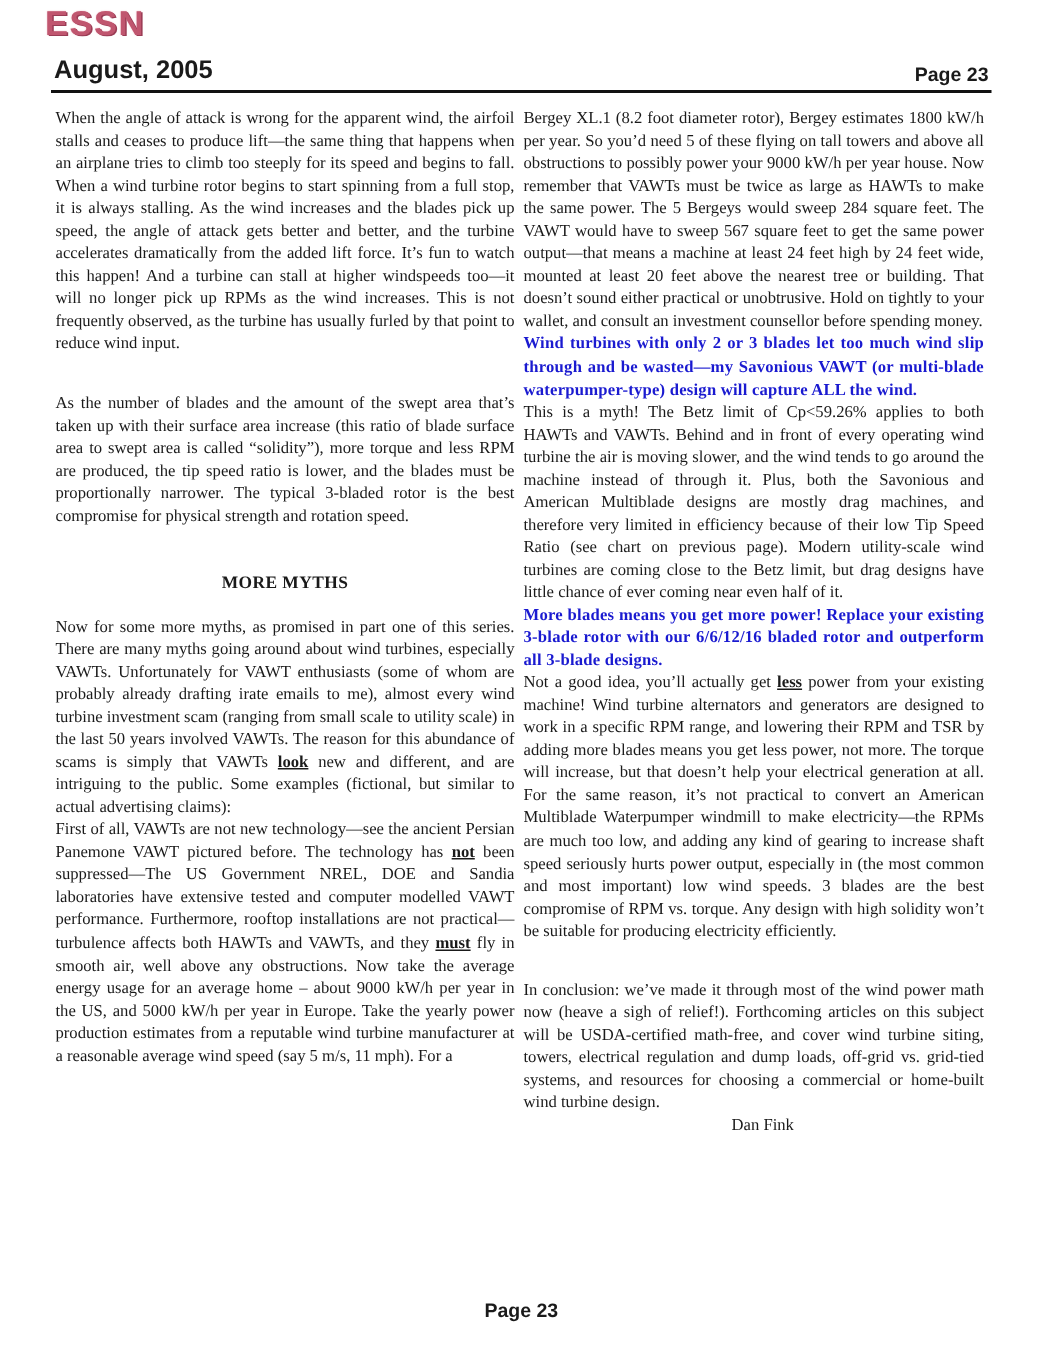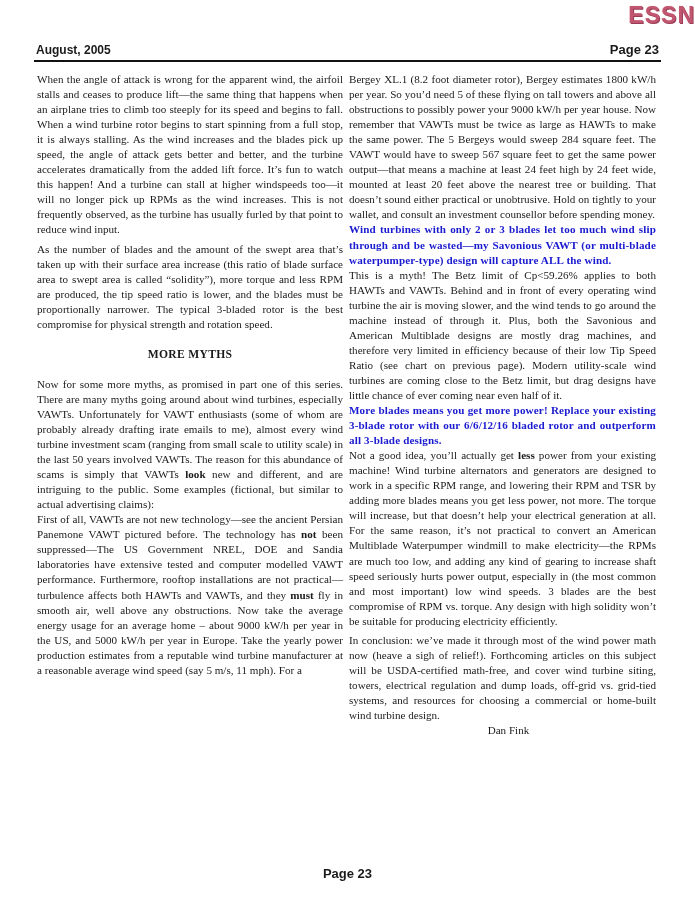--- a/index.html
+++ b/index.html
@@ -1,47 +1,48 @@
 <!DOCTYPE html>
 <html><head>
 <meta charset="utf-8">
 <style>
   html, body { margin: 0; padding: 0; background: #ffffff; }
   body { width: 695px; height: 900px; position: relative; overflow: hidden; color: #1a1a1a; }
   .logo {
-    position: absolute; left: 0; right: 0; top: 2px; text-align: right;
+    position: absolute; left: 0; right: 0; top: 2px; text-align: left;
     font-family: "Liberation Sans", sans-serif; font-weight: bold; font-size: 23px;
     color: #c0566f; letter-spacing: 1px;
     text-shadow: 1px 1px 0 #9a3c55, 0 0 1px #e9a6b4;
+    padding-left: 30px;
   }
   .header {
     position: absolute; left: 34px; right: 34px; top: 34px; height: 26px;
     border-bottom: 2px solid #111;
     font-family: "Liberation Sans", sans-serif;
   }
-  .header .date { position: absolute; left: 2px; bottom: 3px; font-weight: bold; font-size: 12px; }
+  .header .date { position: absolute; left: 2px; bottom: 3px; font-weight: bold; font-size: 17px; }
   .header .title { position: absolute; left: 0; right: 0; bottom: 0px; text-align: center; font-weight: bold; font-size: 21px; letter-spacing: -0.2px; }
   .header .page { position: absolute; right: 2px; bottom: 3px; font-weight: bold; font-size: 13px; }
   .col {
     position: absolute; top: 72px; width: 306px;
     font-family: "Liberation Serif", serif; font-size: 11.1px; line-height: 15.05px;
     text-align: justify; hyphens: manual;
   }
   .col.left { left: 37px; }
   .col.right { left: 349px; width: 307px; }
   .col p { margin: 0; }
-  .col p.gap { margin-top: 4px; }
-  .heading { text-align: center; font-weight: bold; margin: 15px 0 15px 0; font-size: 11.6px; letter-spacing: 0.3px; }
+  .col p.gap { margin-top: 24px; }
+  .heading { text-align: center; font-weight: bold; margin: 29px 0 15px 0; font-size: 11.6px; letter-spacing: 0.3px; }
   .claim { color: #1a1ad0; font-weight: bold; letter-spacing: 0.15px; }
   .sig { padding-left: 12px; text-align: center; }
   .footer {
     position: absolute; left: 0; right: 0; top: 866px; text-align: center;
     font-family: "Liberation Sans", sans-serif; font-weight: bold; font-size: 13px;
   }
-  b.inl { font-weight: bold; }
+  b.inl { font-weight: bold; text-decoration: underline; }
 </style>
 </head>
 <body>
 
 <div class="logo">ESSN</div>
 
 <div class="header">
   <span class="date">August, 2005</span>
   <span class="page">Page 23</span>
 </div>

